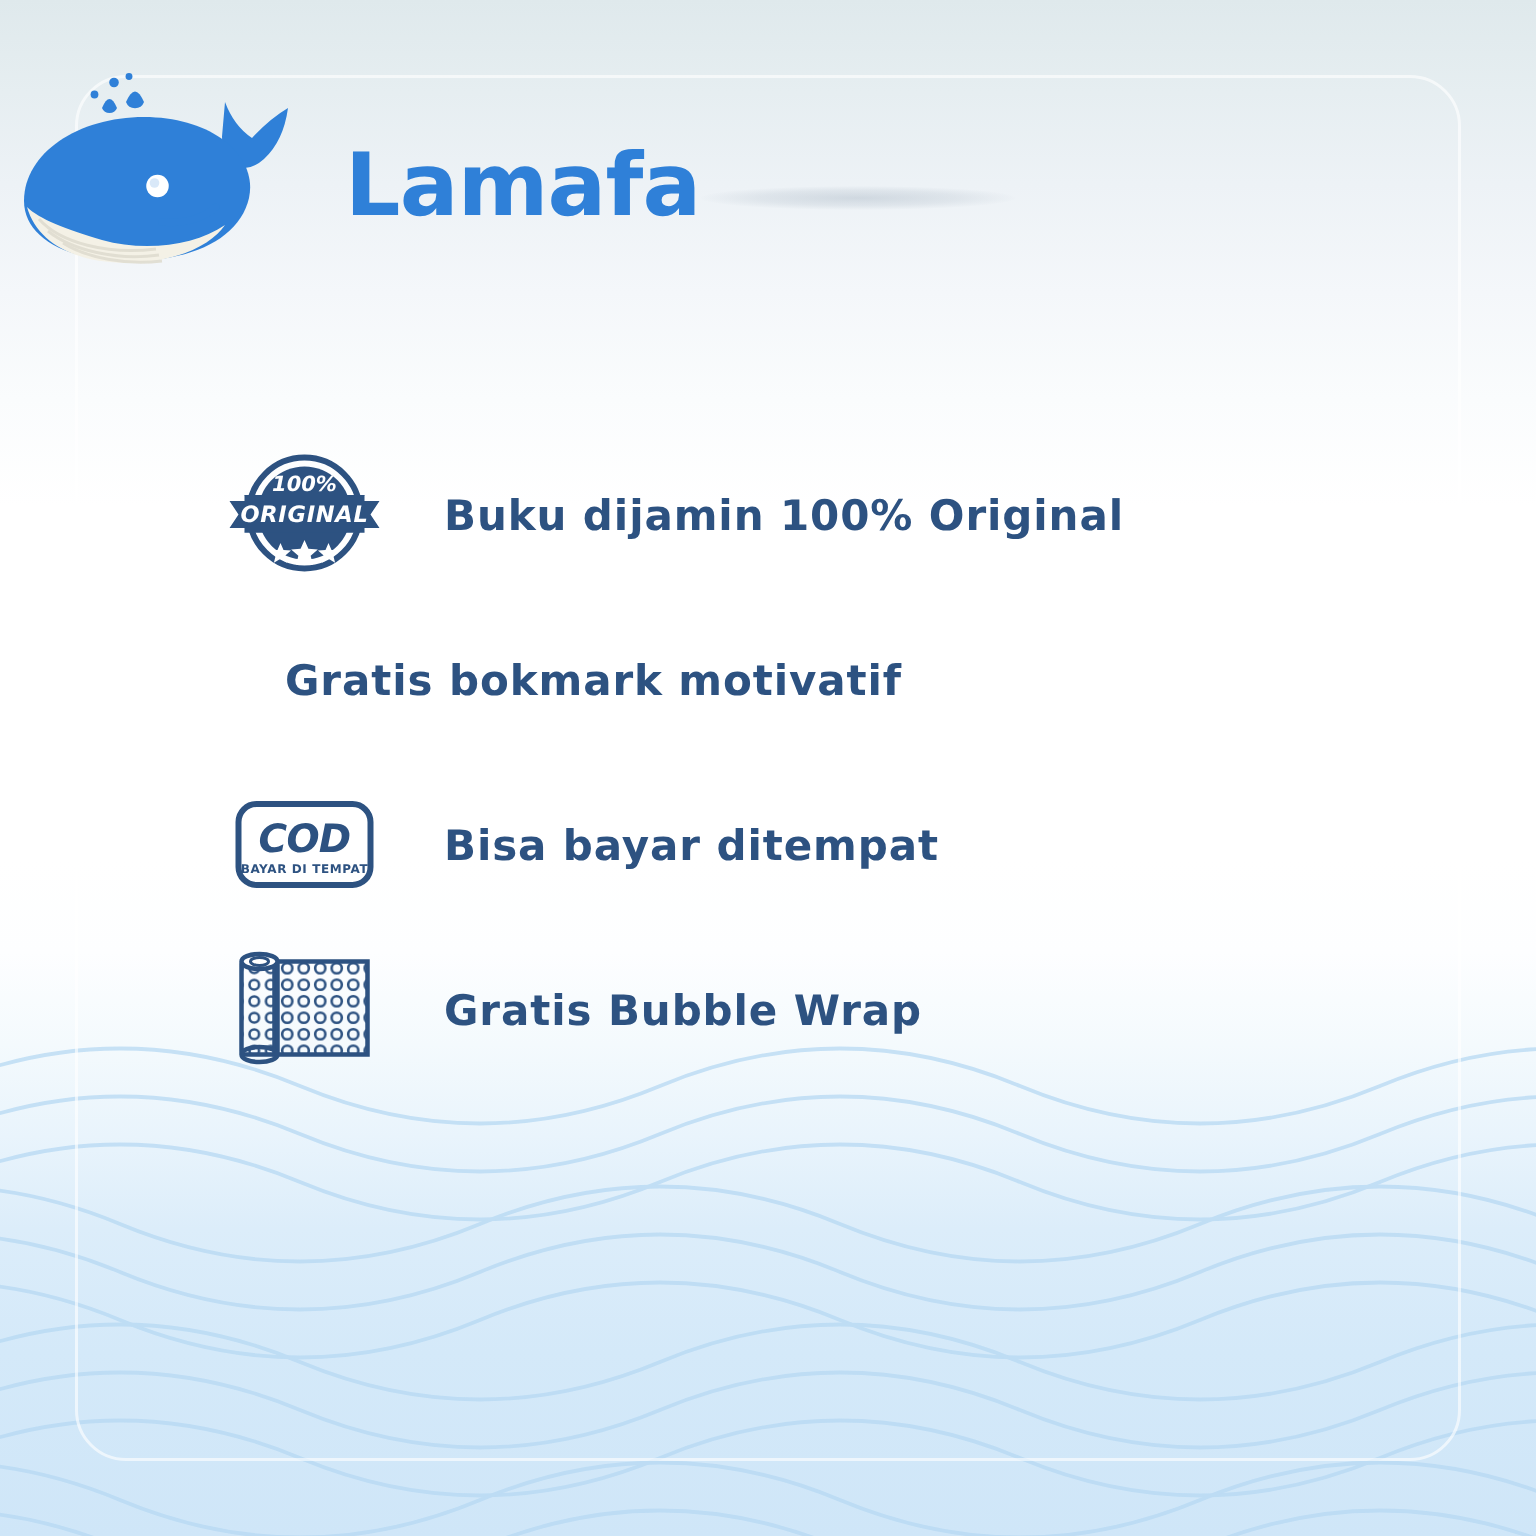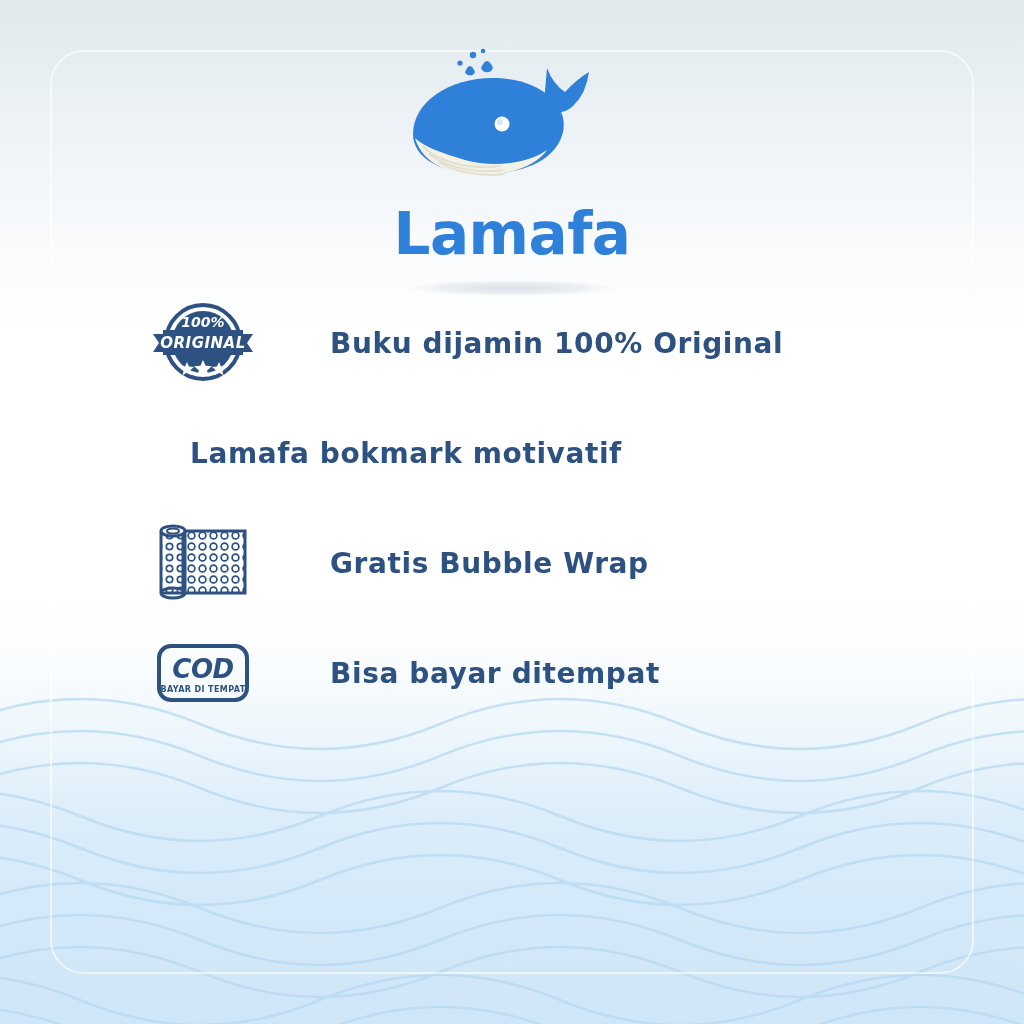--- a/index.html
+++ b/index.html
@@ -57,21 +57,21 @@
     pointer-events: none;
   }
 
   
   .logo-block {
     position: absolute;
     left: 0;
     right: 0;
     top: 46px;
     display: flex;
-    flex-direction: column;
+    flex-direction: row;
     align-items: center;
   }
   .logo-mark { width: 230px; height: 160px; display: block; }
   .logo-word {
     margin-top: -6px;
     font-family: "DejaVu Sans", sans-serif;
     font-weight: bold;
     font-size: 58px;
     letter-spacing: -0.5px;
     color: #2f80d8;
@@ -91,21 +91,20 @@
   .features {
     position: absolute;
     left: 150px;
     top: 288px;
     width: 760px;
   }
   .feature-row {
     display: flex;
     align-items: center;
     height: 110px;
-    gap: 34px;
   }
   .feature-icon {
     width: 106px;
     min-width: 106px;
     height: 100px;
     display: flex;
     align-items: center;
     justify-content: center;
   }
   .feature-icon svg { display: block; }
@@ -201,21 +200,32 @@
             <path d="M52 64 l2.6 5.8 6.3 .5 -4.8 4.2 1.5 6.2 -5.6-3.4 -5.6 3.4 1.5-6.2 -4.8-4.2 6.3-.5z"></path>
             <path d="M68 66 l2 4.6 5 .4 -3.8 3.3 1.2 4.9 -4.4-2.7 -4.4 2.7 1.2-4.9 -3.8-3.3 5-.4z"></path>
           </g>
         </svg>
       </div>
       <div class="feature-label">Buku dijamin 100% Original</div>
     </div>
 
 
     <div class="feature-row">
-      <div class="feature-label">Lamafa bokmark motivatif</div>
+      <div class="feature-label">Gratis bokmark motivatif</div>
+    </div>
+
+    <div class="feature-row">
+      <div class="feature-icon">
+        <svg width="100" height="66" viewBox="0 0 100 66" xmlns="http://www.w3.org/2000/svg">
+          <rect x="6" y="6" width="88" height="54" rx="12" ry="12" fill="none" stroke="#2d5281" stroke-width="4"></rect>
+          <text x="50" y="38" text-anchor="middle" font-family="DejaVu Sans, sans-serif" font-size="26" font-weight="bold" font-style="italic" fill="#2d5281" letter-spacing="-0.5">COD</text>
+          <text x="50" y="52" text-anchor="middle" font-family="DejaVu Sans, sans-serif" font-size="8" font-weight="bold" fill="#2d5281" letter-spacing="0.4">BAYAR DI TEMPAT</text>
+        </svg>
+      </div>
+      <div class="feature-label">Bisa bayar ditempat</div>
     </div>
 
     <div class="feature-row">
       <div class="feature-icon">
         <svg width="100" height="88" viewBox="0 0 100 88" xmlns="http://www.w3.org/2000/svg">
           <defs>
             <pattern id="bubbles" x="0" y="0" width="11" height="11" patternUnits="userSpaceOnUse">
               <circle cx="5.5" cy="5.5" r="3.4" fill="none" stroke="#2d5281" stroke-width="1.7"></circle>
             </pattern>
             <pattern id="bubblesRoll" x="0" y="0" width="11" height="11" patternUnits="userSpaceOnUse">
@@ -229,25 +239,14 @@
 
           <ellipse cx="20" cy="12" rx="12" ry="5" fill="#ffffff" stroke="#2d5281" stroke-width="3"></ellipse>
           <ellipse cx="20" cy="12" rx="6" ry="2.6" fill="none" stroke="#2d5281" stroke-width="2"></ellipse>
 
           <ellipse cx="20" cy="74" rx="12" ry="5" fill="none" stroke="#2d5281" stroke-width="3"></ellipse>
         </svg>
       </div>
       <div class="feature-label">Gratis Bubble Wrap</div>
     </div>
 
-    <div class="feature-row">
-      <div class="feature-icon">
-        <svg width="100" height="66" viewBox="0 0 100 66" xmlns="http://www.w3.org/2000/svg">
-          <rect x="6" y="6" width="88" height="54" rx="12" ry="12" fill="none" stroke="#2d5281" stroke-width="4"></rect>
-          <text x="50" y="38" text-anchor="middle" font-family="DejaVu Sans, sans-serif" font-size="26" font-weight="bold" font-style="italic" fill="#2d5281" letter-spacing="-0.5">COD</text>
-          <text x="50" y="52" text-anchor="middle" font-family="DejaVu Sans, sans-serif" font-size="8" font-weight="bold" fill="#2d5281" letter-spacing="0.4">BAYAR DI TEMPAT</text>
-        </svg>
-      </div>
-      <div class="feature-label">Bisa bayar ditempat</div>
-    </div>
-
   </div>
 </div>
 
 </body></html>

